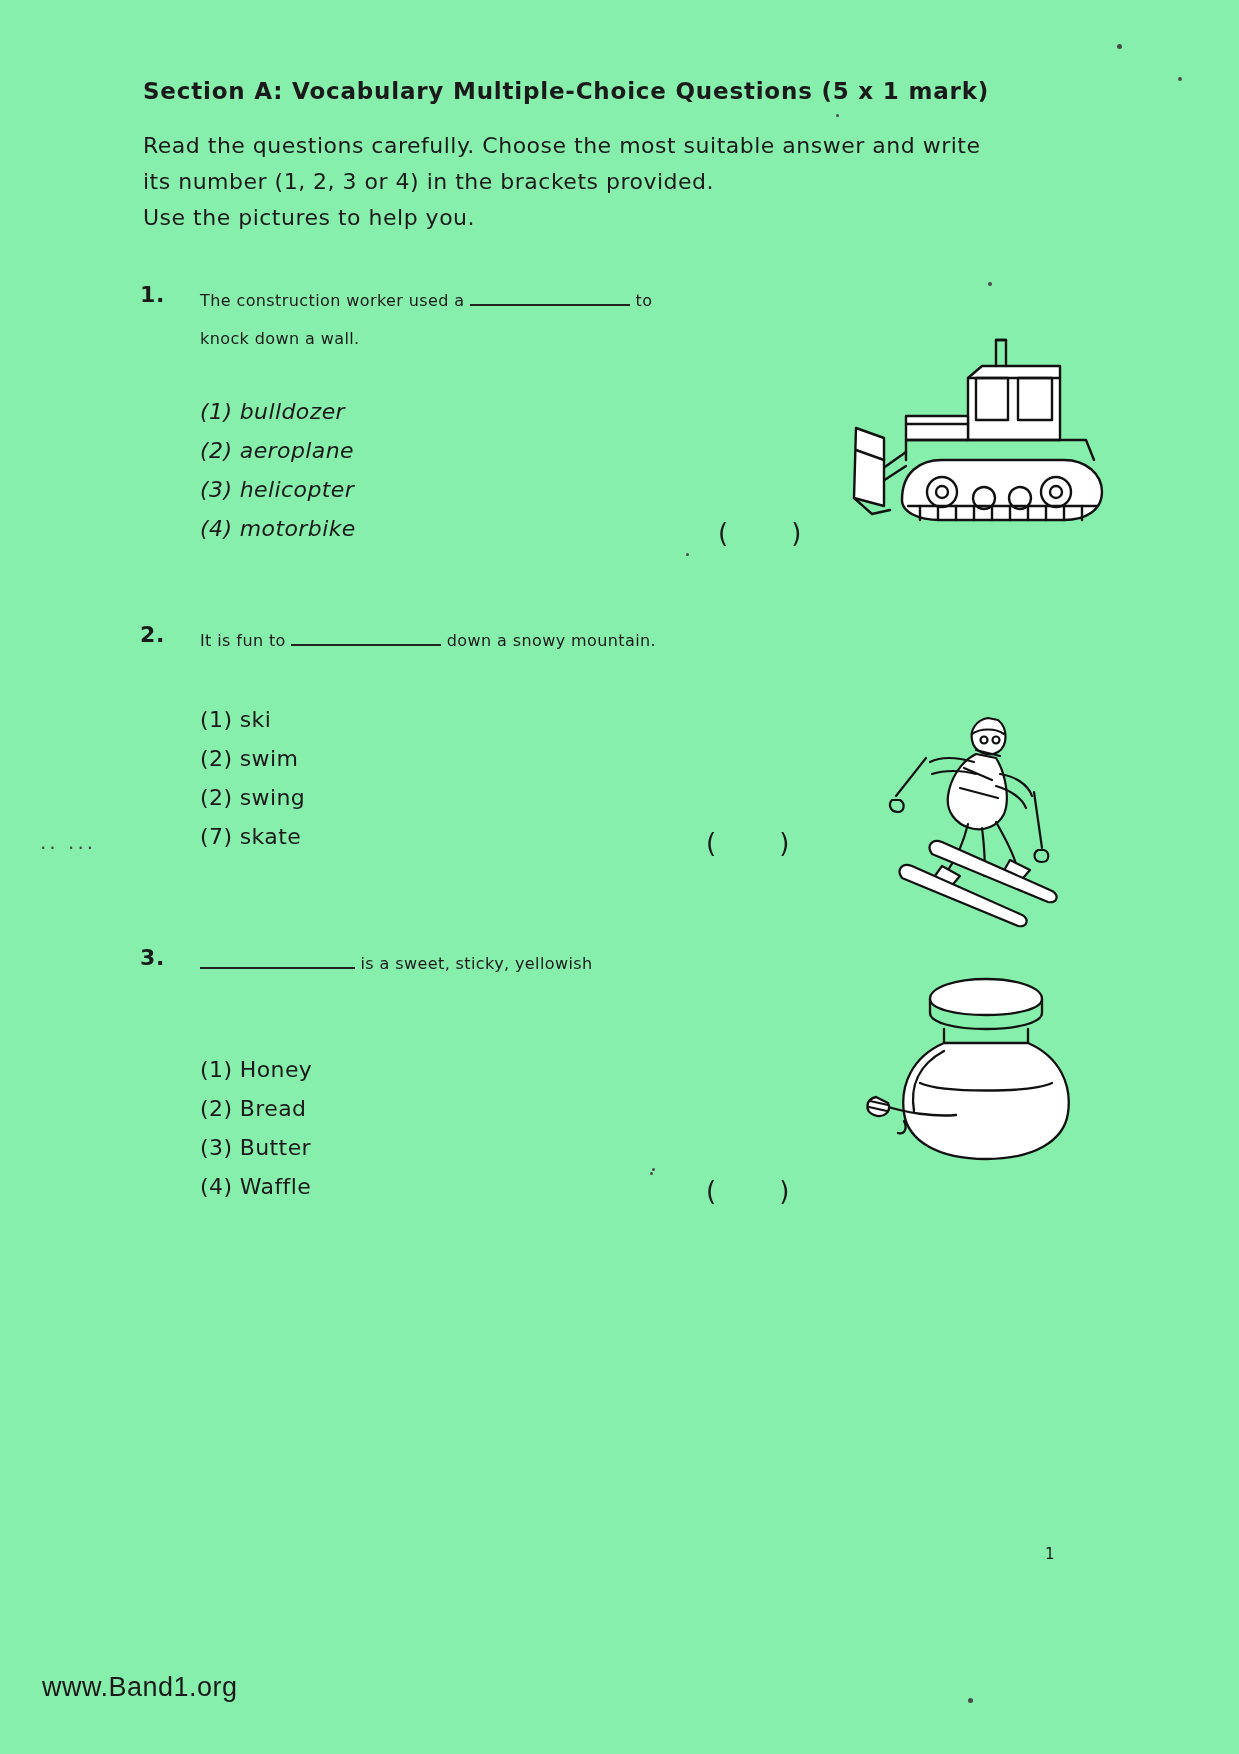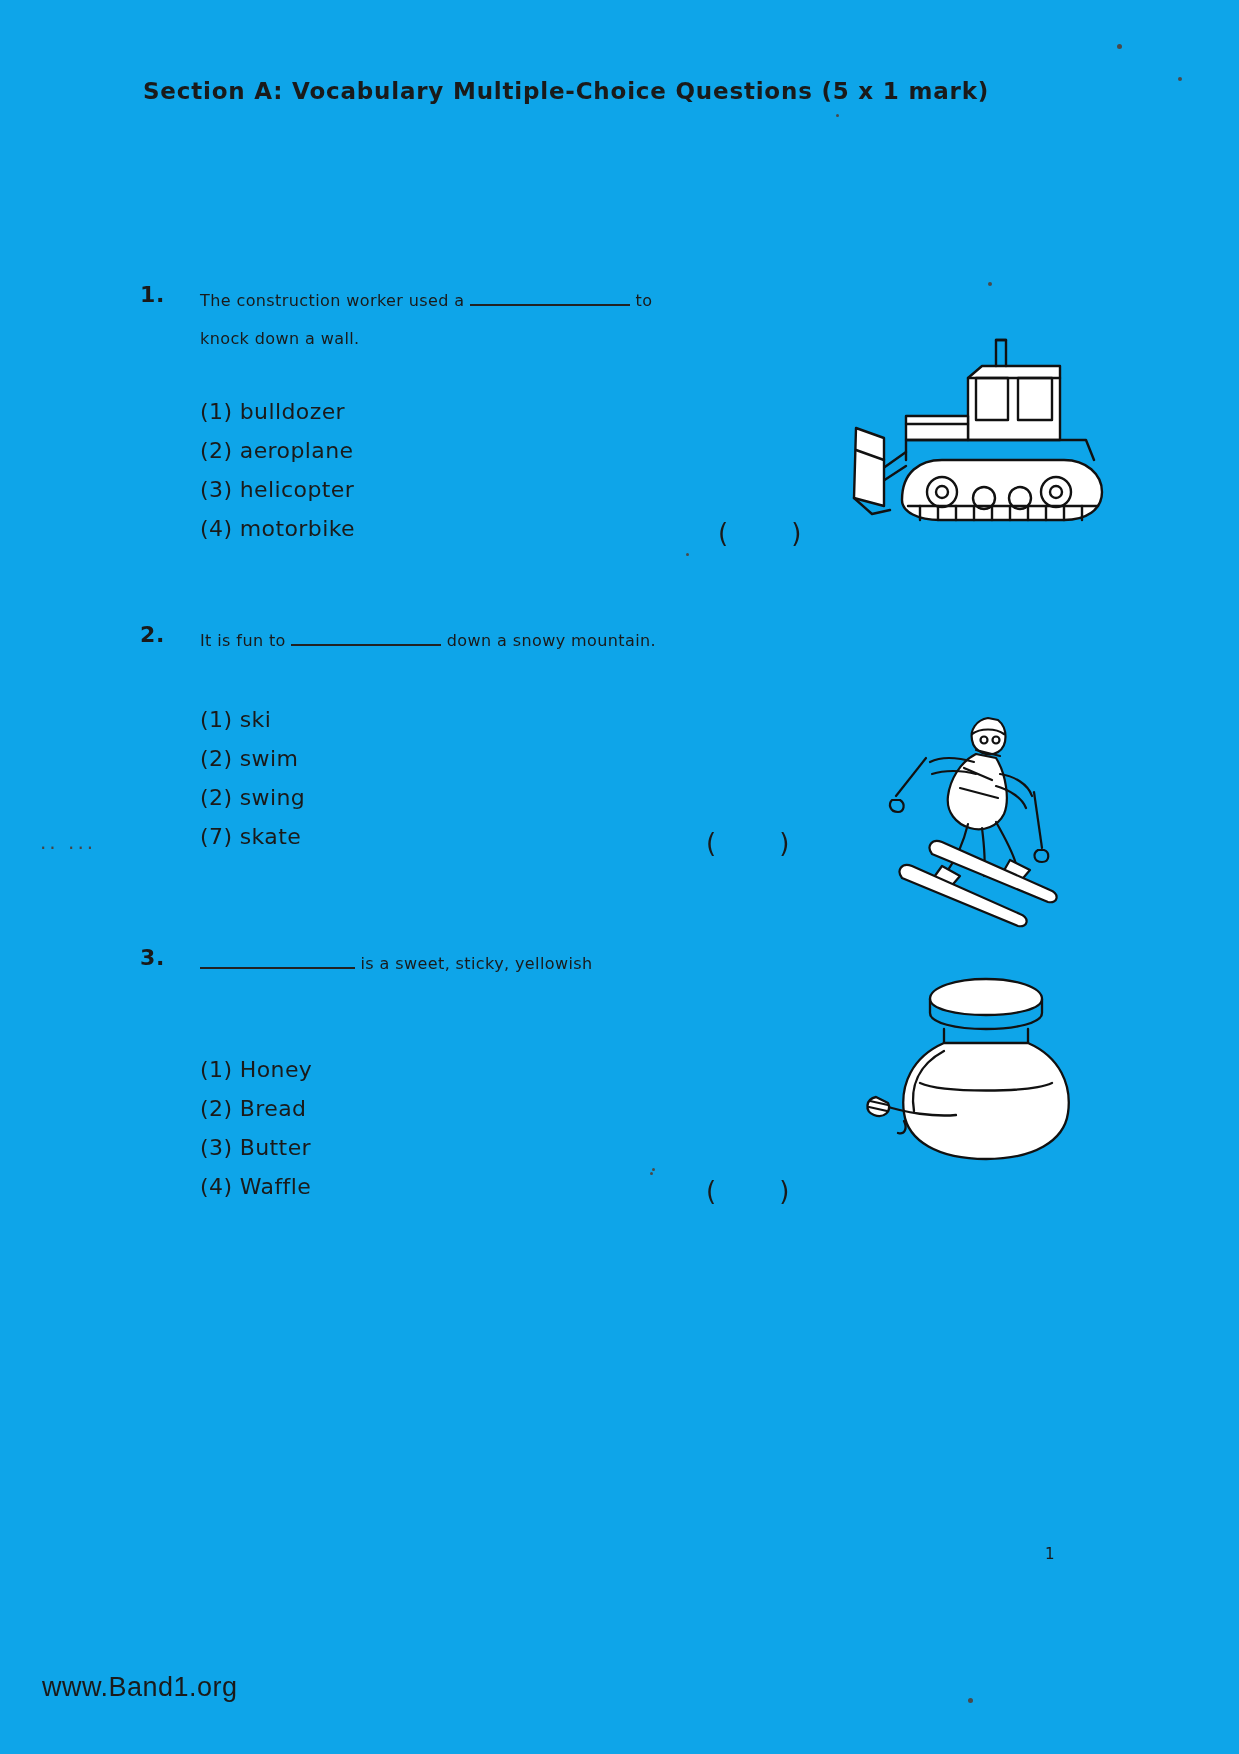--- a/index.html
+++ b/index.html
@@ -9,21 +9,21 @@
     background: #ffffff;
   }
   body {
     font-family: "DejaVu Sans", sans-serif;
     color: #1a1a1a;
   }
   .page {
     position: relative;
     width: 1239px;
     height: 1754px;
-    background: #0ea5e9;
+    background: #86efac;
     overflow: hidden;
   }
   
   .hand {
     font-family: "DejaVu Sans", sans-serif;
     font-weight: 500;
     letter-spacing: 0.6px;
   }
 
   .section-title {
@@ -120,32 +120,37 @@
     letter-spacing: 3px;
   }
 </style>
 </head>
 <body>
 
 <div class="page">
 
   <div class="section-title hand">Section A: Vocabulary Multiple-Choice Questions (5 x 1 mark)</div>
 
+  <div class="instructions hand">
+    <div>Read the questions carefully. Choose the most suitable answer and write</div>
+    <div>its number (1, 2, 3 or 4) in the brackets provided.</div>
+    <div>Use the pictures to help you.</div>
+  </div>
 
   <div class="question">
     <div class="q-num hand" style="top:282px;">1.</div>
     <div class="q-stem hand" style="top:282px;">
       <span>The construction worker used a</span>
       <span class="blank w1"></span>
       <span>to</span>
       <br>
       <span>knock down a wall.</span>
     </div>
 
-    <div class="options hand" style="top:392px;">
+    <div class="options hand" style="top:392px;font-style:italic;">
       <div class="opt">(1) bulldozer</div>
       <div class="opt">(2) aeroplane</div>
       <div class="opt">(3) helicopter</div>
       <div class="opt">(4) motorbike</div>
     </div>
 
     <div class="brackets hand" style="left:718px; top:518px;">
       <span>(</span><span class="inner"></span><span>)</span>
     </div>
 

